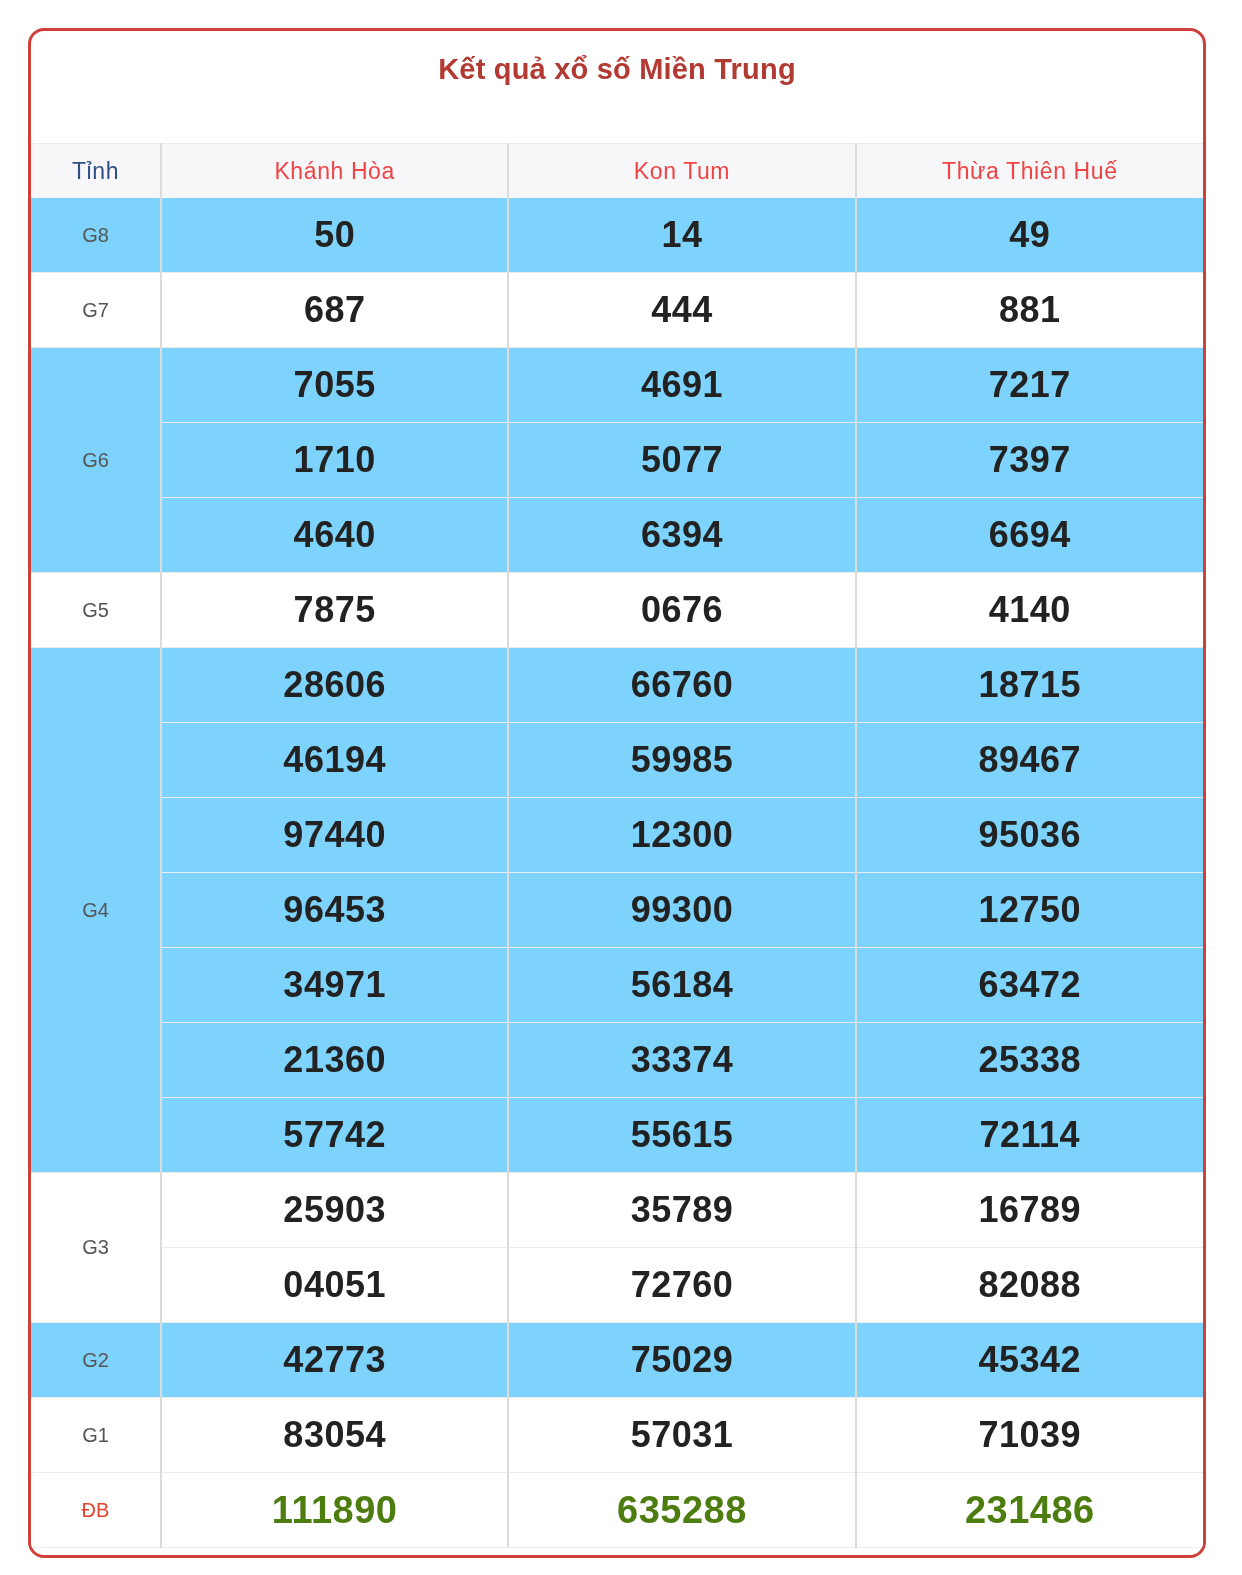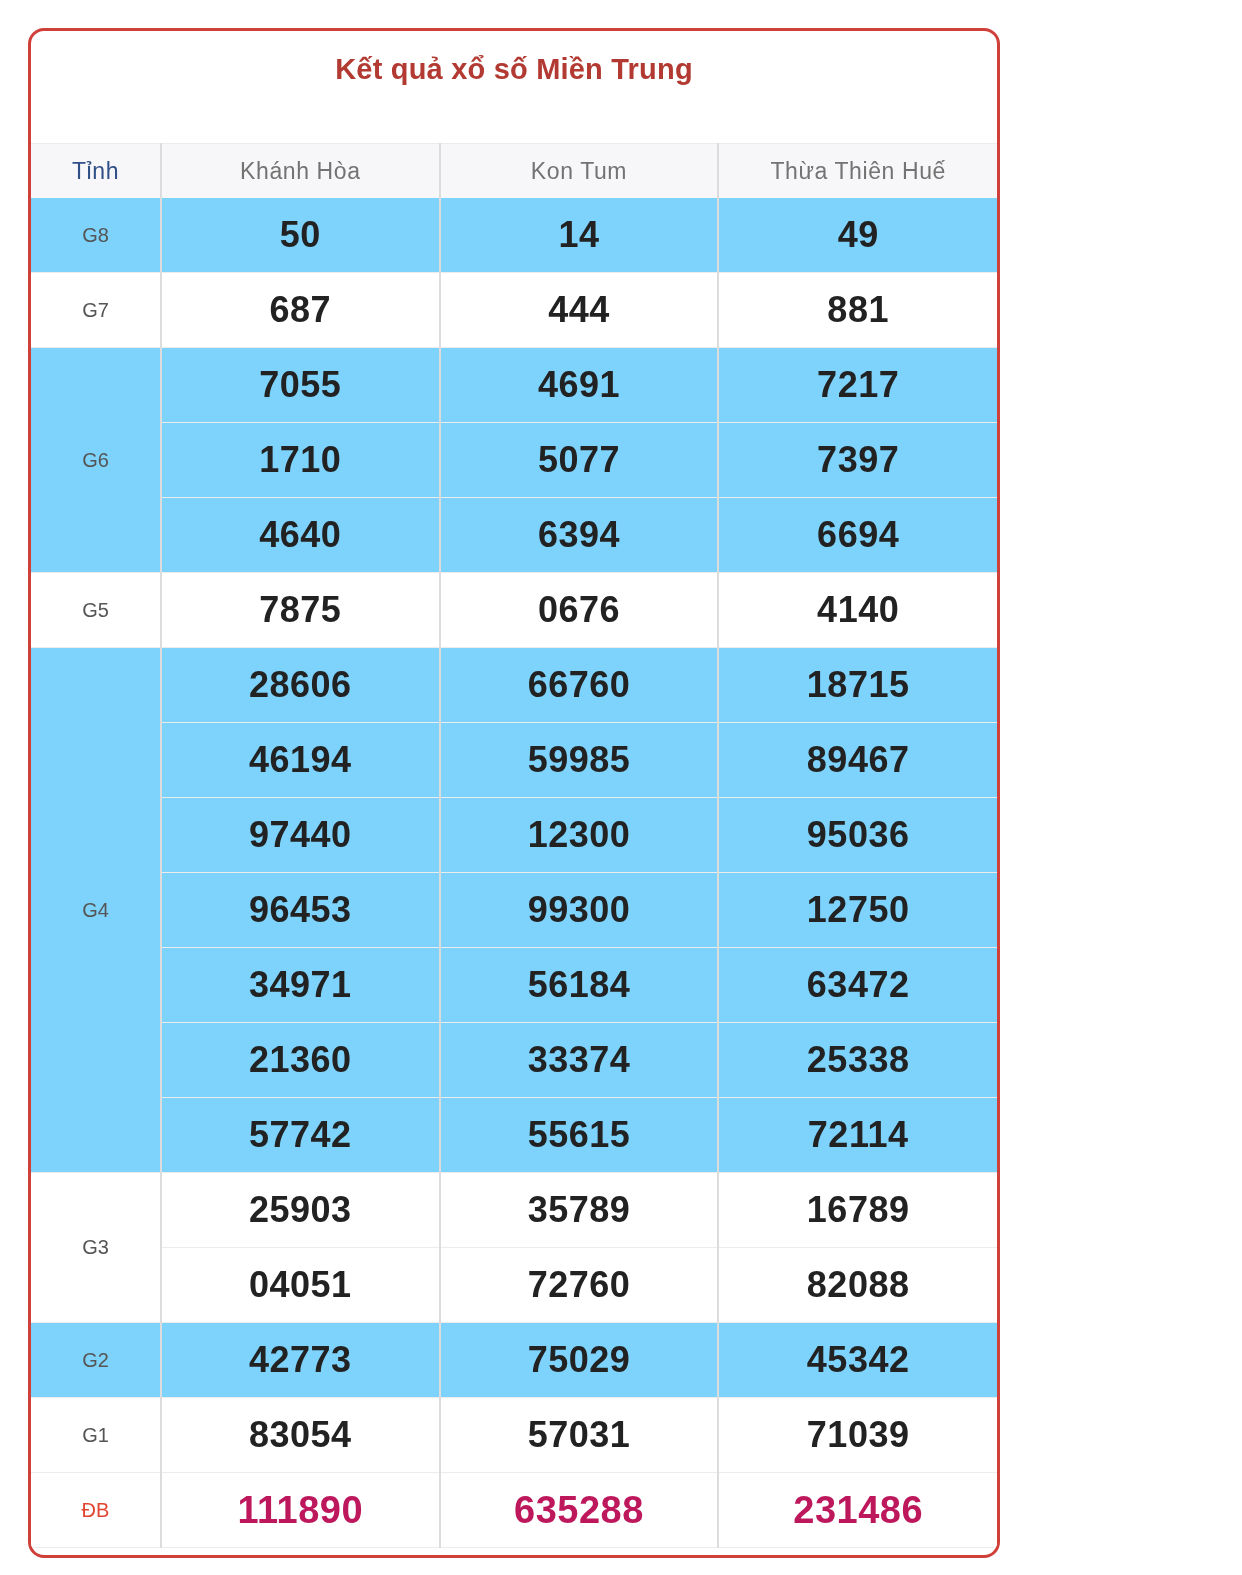--- a/index.html
+++ b/index.html
@@ -1,38 +1,38 @@
 <!DOCTYPE html>
 <html><head>
 <meta charset="utf-8">
 <style>
   html, body { margin:0; padding:0; background:#ffffff; }
   body { width:1242px; height:1575px; position:relative; font-family:"Liberation Sans", "DejaVu Sans", sans-serif; }
   .card {
-    position:absolute; left:28px; top:28px; width:972px; height:1530px;
+    position:absolute; left:28px; top:28px; width:1178px; height:1530px;
     border:3px solid #d0403b; border-radius:16px; box-sizing:border-box; overflow:hidden; background:#fff;
   }
   .head { height:112px; text-align:center; }
   .title { padding-top:20px; font-size:29px; font-weight:bold; color:#b23a32; line-height:36px; letter-spacing:0.2px; }
   .crumbs { margin-top:6px; font-size:24px; color:#c8504a; line-height:30px; letter-spacing:0.6px; }
   .crumbs .sep { color:#2b5a8a; padding:0 6px; }
   .crumbs a { color:#c8504a; text-decoration:none; }
   table { border-collapse:collapse; width:100%; table-layout:fixed; }
   col.c0 { width:130px; }
   th, td { border-right:2px solid #dcdcdc; text-align:center; padding:0; }
   th:last-child, td:last-child { border-right:none; }
-  thead th { height:54px; background:#f7f7f9; font-weight:normal; font-size:23px; color:#737373; letter-spacing:0.6px; border-top:1px solid #ececec; }
+  thead th { height:54px; background:#f7f7f9; font-weight:normal; font-size:23px; color:#ef4444; letter-spacing:0.6px; border-top:1px solid #ececec; }
   thead th.lbl { color:#2f4f86; }
   td { height:74px; border-bottom:1.5px solid #ececec; }
   td.lbl { font-size:20px; color:#555; }
   td.num { font-size:36px; font-weight:bold; color:#222; letter-spacing:0.5px; }
   tr.gray td { background:#7dd3fc; }
   tr.white td { background:#ffffff;margin-left:36px; }
   td.db-lbl { color:#e2452f; font-weight:normal; font-size:20px; }
-  td.db { color:#be185d; font-size:38px; font-weight:bold; }
+  td.db { color:#4d7c0f; font-size:38px; font-weight:bold; }
 </style>
 </head>
 <body>
 
 <div class="card">
   <div class="head">
     <div class="title">Kết quả xổ số Miền Trung</div>
   </div>
 
   <table>

